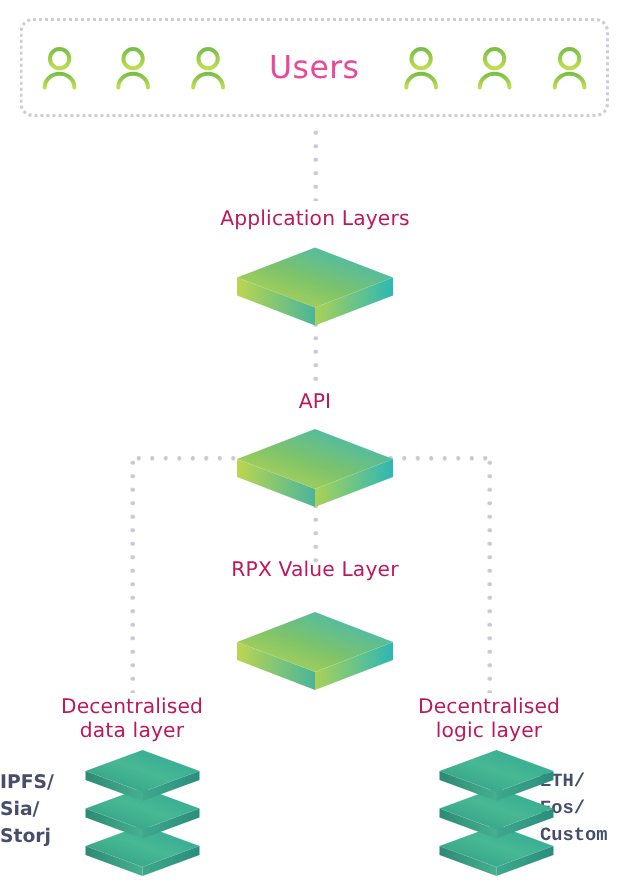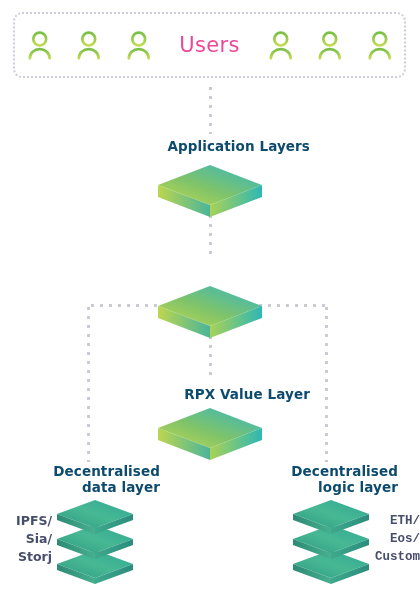--- a/index.html
+++ b/index.html
@@ -63,34 +63,34 @@
     font-size: 21px;
     letter-spacing: 0.3px;
     margin: 0 16px;
     white-space: nowrap;
     font-family: "DejaVu Sans", "Liberation Sans", sans-serif;
   }
 
   
   .slab-label {
     position: absolute;
-    color: #0c4a6e;
+    color: #be185d;
     font-size: 13.5px;
-    font-weight: bold;
-    text-align: right;
+    font-weight: normal;
+    text-align: center;
     letter-spacing: 0.1px;
     line-height: 16px;
     white-space: pre-line;
   }
   .side-label {
     position: absolute;
     color: #474e6b;
     font-size: 12.5px;
     font-weight: bold;
-    text-align: right;
+    text-align: left;
     line-height: 18px;
     white-space: pre-line;
   }
 
   
   .slab {
     position: absolute;
   }
   .stack {
     position: absolute;
@@ -174,28 +174,29 @@
       </linearGradient>
     </defs>
 
     <polygon points="54,2 106,22 54,42 2,22" fill="url(#topg)"></polygon>
 
     <polygon points="2,22 54,42 54,54 2,34" fill="url(#frontLg)"></polygon>
 
     <polygon points="54,42 106,22 106,34 54,54" fill="url(#frontRg)"></polygon>
   </svg>
 
+  <div class="slab-label" style="left:110px; top:260px; width:200px;">API</div>
 
   <svg class="slab" style="left:156px; top:284px;" width="108" height="56" viewBox="0 0 108 56">
     <polygon points="54,2 106,22 54,42 2,22" fill="url(#topg)"></polygon>
     <polygon points="2,22 54,42 54,54 2,34" fill="url(#frontLg)"></polygon>
     <polygon points="54,42 106,22 106,34 54,54" fill="url(#frontRg)"></polygon>
   </svg>
 
-  <div class="slab-label" style="left:110px; top:386px; width:200px;">RPX Value Layer</div>
+  <div class="slab-label" style="left:110px; top:372px; width:200px;">RPX Value Layer</div>
 
   <svg class="slab" style="left:156px; top:406px;" width="108" height="56" viewBox="0 0 108 56">
     <polygon points="54,2 106,22 54,42 2,22" fill="url(#topg)"></polygon>
     <polygon points="2,22 54,42 54,54 2,34" fill="url(#frontLg)"></polygon>
     <polygon points="54,42 106,22 106,34 54,54" fill="url(#frontRg)"></polygon>
   </svg>
 
   <div class="slab-label" style="left:16px; top:463px; width:144px;">Decentralised
 data layer</div>
 

